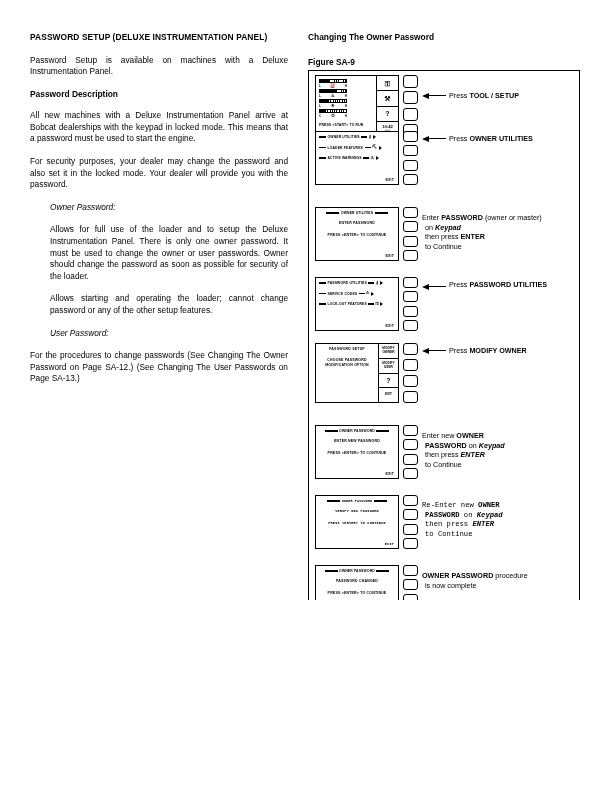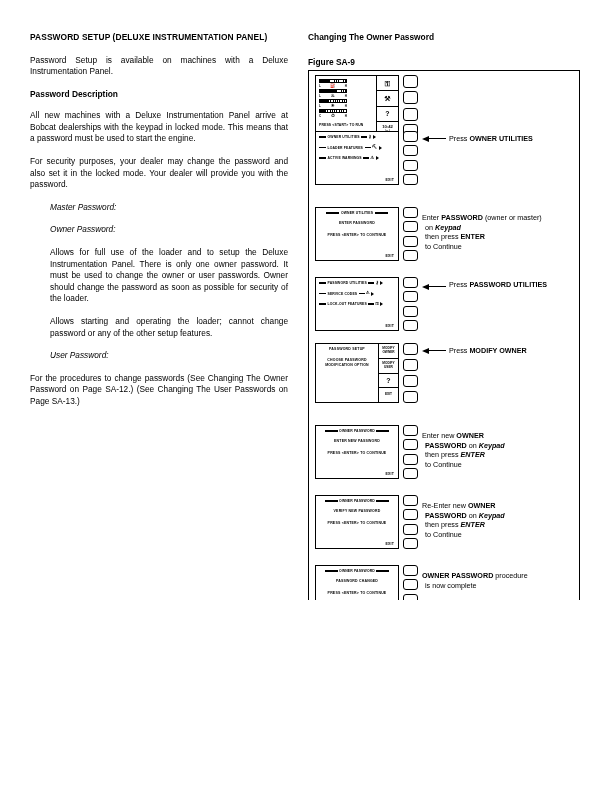--- a/index.html
+++ b/index.html
@@ -304,21 +304,20 @@
 
 <div class="page">
 
   <div class="col-left">
     <h1 class="sec-title">PASSWORD SETUP (DELUXE INSTRUMENTATION PANEL)</h1>
     <p class="body">Password Setup is available on machines with a Deluxe Instrumentation Panel.</p>
     <h2 class="sub-title">Password Description</h2>
     <p class="body">All new machines with a Deluxe Instrumentation Panel arrive at Bobcat dealerships with the keypad in locked mode. This means that a password must be used to start the engine.</p>
     <p class="body">For security purposes, your dealer may change the password and also set it in the locked mode. Your dealer will provide you with the password.</p>
 
-    <p class="body indent ital">Master Password:</p>
 
     <p class="body indent ital">Owner Password:</p>
     <p class="body indent">Allows for full use of the loader and to setup the Deluxe Instrumentation Panel. There is only one owner password. It must be used to change the owner or user passwords. Owner should change the password as soon as possible for security of the loader.</p>
 
     <p class="body indent">Allows starting and operating the loader; cannot change password or any of the other setup features.</p>
     <p class="body indent ital">User Password:</p>
 
     <p class="body">For the procedures to change passwords (See Changing The Owner Password on Page SA-12.) (See Changing The User Passwords on Page SA-13.)</p>
   </div>
 
@@ -387,20 +386,29 @@
                 <div class="clockbox">10:42<small>hr.f</small></div>
               </div>
             </div>
           </div>
           <div class="keys" style="height: 62px;">
             <div class="key" style="height: 13px;"></div>
             <div class="key" style="height: 13px;"></div>
             <div class="key" style="height: 13px;"></div>
             <div class="key" style="height: 13px;"></div>
           </div>
+          <div class="callout">
+            <div style="display: flex; align-items: center; margin-top: 16px;">
+              <div class="arrow-left-line">
+                <div class="arrow-head"></div>
+                <div class="arrow-shaft"></div>
+              </div>
+              <span><span>Press </span><b>TOOL / SETUP</b></span>
+            </div>
+          </div>
         </div>
         <div class="step" style="top: 60px;">
           <div class="lcd" style="height: 54px;">
             <div class="lcd-main">
               <div class="menurow">
                 <div class="dashline" style="width: 7px;"></div>
                 <span class="lbl">OWNER UTILITIES</span>
                 <div class="dashline" style="width: 6px;"></div>
                 <span class="mini-ic">⚷</span>
                 <div class="arrow-r"></div>
@@ -556,21 +564,21 @@
             <div class="key" style="height: 11px;"></div>
             <div class="key" style="height: 11px;"></div>
           </div>
           <div class="callout wrap" style="margin-top: 6px;">
             <div><span>Enter new </span><span style="font-weight: bold;">OWNER</span></div>
             <div style="margin-left: 3px;"><span style="font-weight: bold;">PASSWORD</span><span> on </span><span style="font-weight: bold; font-style: italic;">Keypad</span></div>
             <div style="margin-left: 3px;"><span>then press </span><span style="font-weight: bold; font-style: italic;">ENTER</span></div>
             <div style="margin-left: 3px;"><span>to Continue</span></div>
           </div>
         </div>
-        <div class="step" style="top: 424px;">
+        <div class="step" style="top: 424px; font-family: Liberation Mono, monospace;">
           <div class="lcd" style="height: 54px;">
             <div class="lcd-main">
               <div class="menurow" style="justify-content: center;">
                 <div class="dashline" style="width: 13px;"></div>
                 <span class="lbl">OWNER PASSWORD</span>
                 <div class="dashline" style="width: 13px;"></div>
               </div>
               <div class="ctext" style="margin-top: 5px;">VERIFY NEW PASSWORD</div>
               <div class="ctext" style="margin-top: 7px;">PRESS &lt;ENTER&gt; TO CONTINUE</div>
               <div class="exit">EXIT</div>

